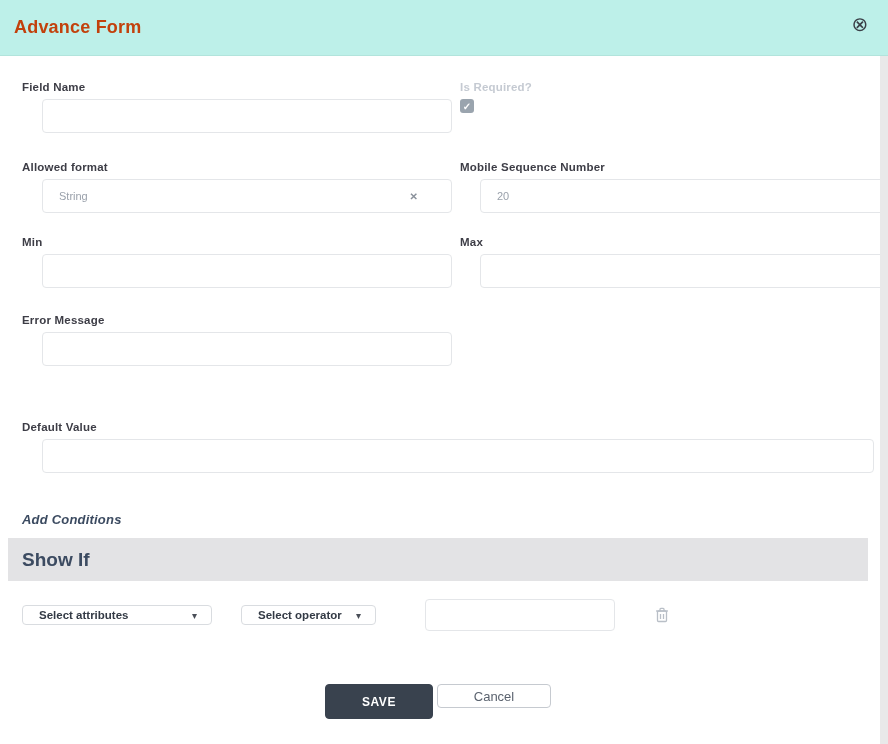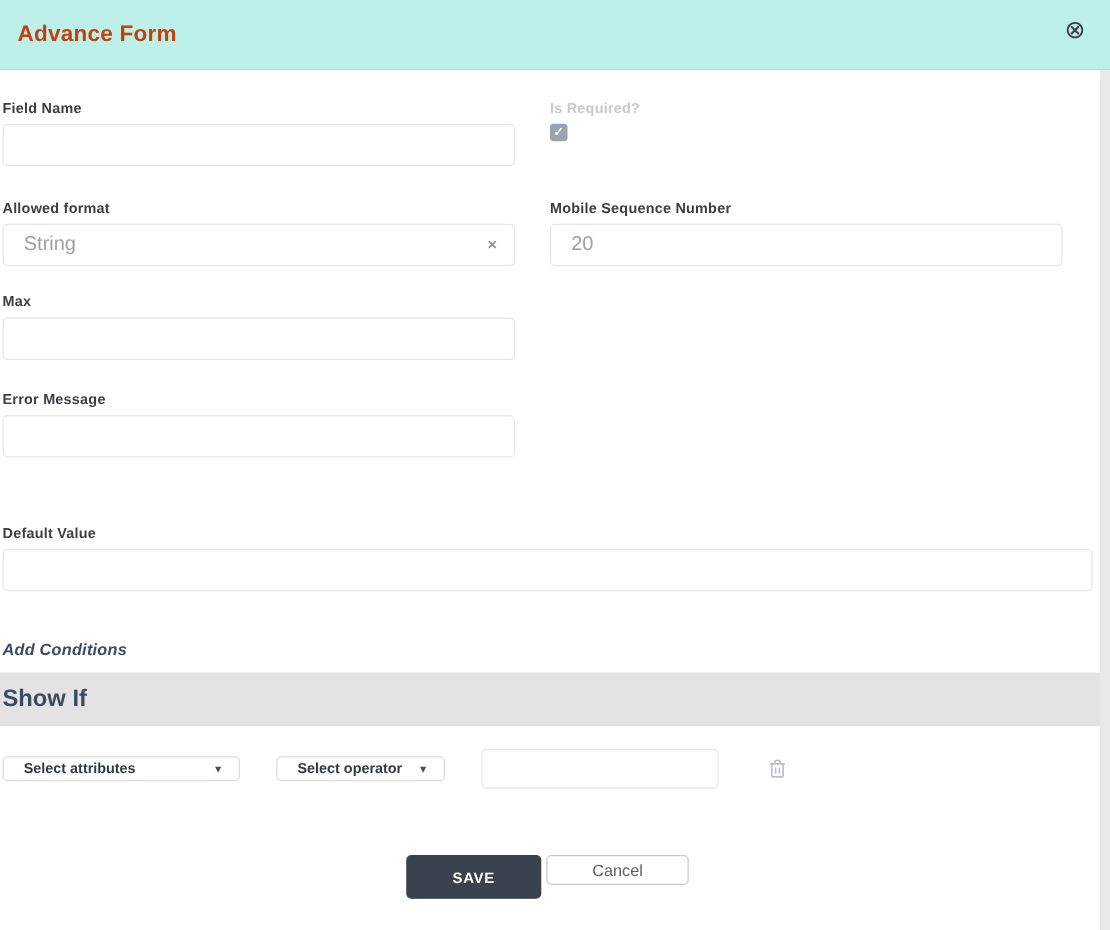--- a/index.html
+++ b/index.html
@@ -39,21 +39,21 @@
   
   .scroll-track {
     position:absolute;
     top:56px; right:0; bottom:0;
     width:8px;
     background:#e9e9e9;
   }
   
   .content {
     width:876px;
-    padding:0 2px;
+    padding:0 22px;
   }
   .row2 {
     display:grid;
     grid-template-columns:410px 410px;
     column-gap:28px;
   }
   .field-label {
     font-size:11.5px;
     font-weight:bold;
     color:#3d3d46;
@@ -62,24 +62,25 @@
     display:block;
   }
   .field-label.disabled { color:#c5cad2; }
   .text-input {
     width:100%;
     height:34px;
     border:1px solid #e4e6e9;
     border-radius:4px;
     background:#fff;
     font-family:"Liberation Sans", sans-serif;
-    font-size:16px;
+    font-size:11px;
     color:#9aa1ab;
     padding:0 16px;
     outline:none;
+    margin-left:20px;
   }
   .input-wrap { position:relative; }
   .clear-x {
     position:absolute;
     right:14px; top:50%;
     transform:translateY(-50%);
     font-size:10px;
     font-weight:bold;
     color:#8a919b;
     cursor:pointer;
@@ -219,20 +220,24 @@
         <span class="clear-x">✕</span>
       </div>
     </div>
     <div>
       <span class="field-label">Mobile Sequence Number</span>
       <input class="text-input" type="text" value="20" style="">
     </div>
   </div>
 
   <div class="row2 mt-row3">
+    <div>
+      <span class="field-label">Min</span>
+      <input class="text-input" type="text" value="" style="">
+    </div>
     <div>
       <span class="field-label">Max</span>
       <input class="text-input" type="text" value="" style="">
     </div>
   </div>
 
   <div class="row2 mt-row4">
     <div>
       <span class="field-label">Error Message</span>
       <input class="text-input" type="text" value="" style="">

